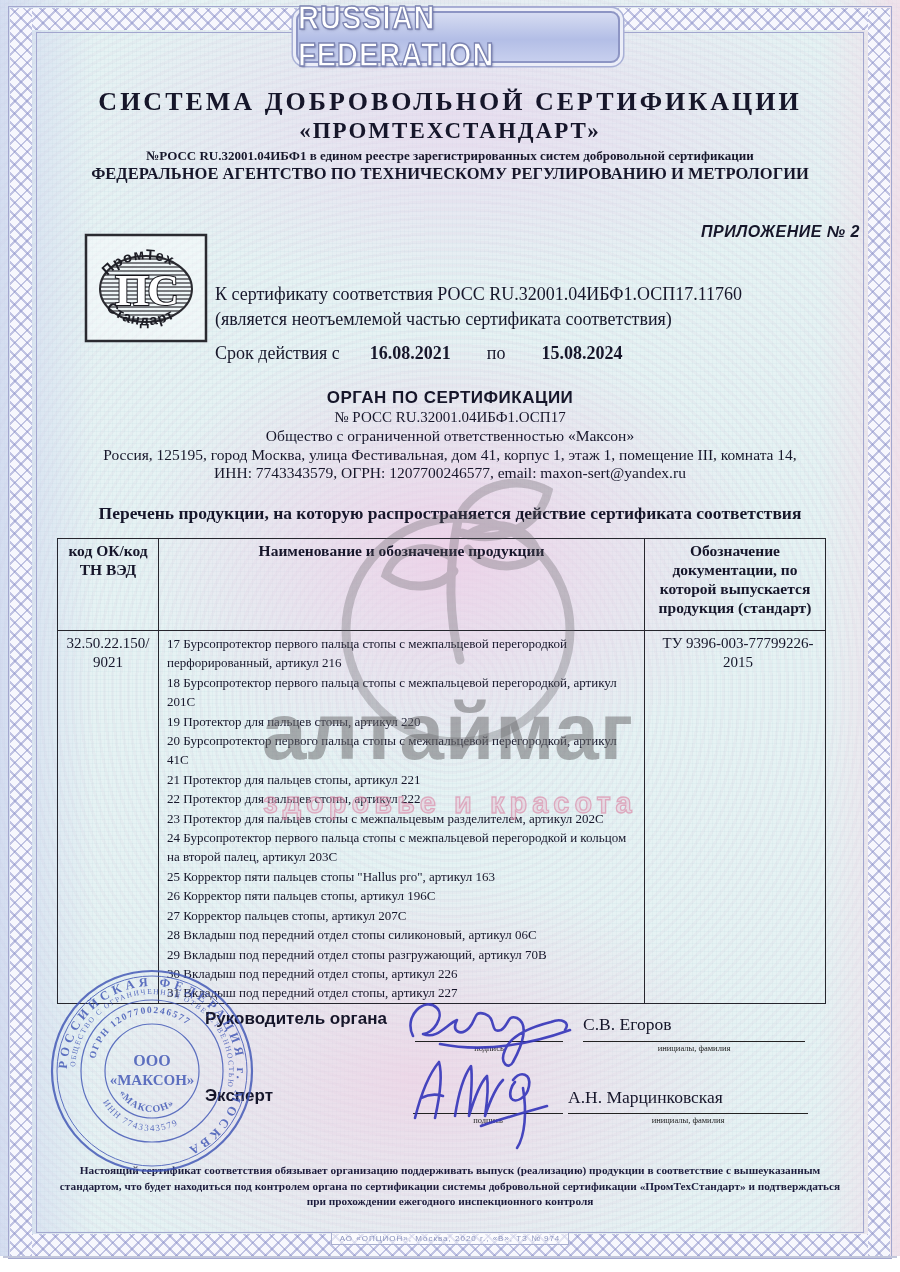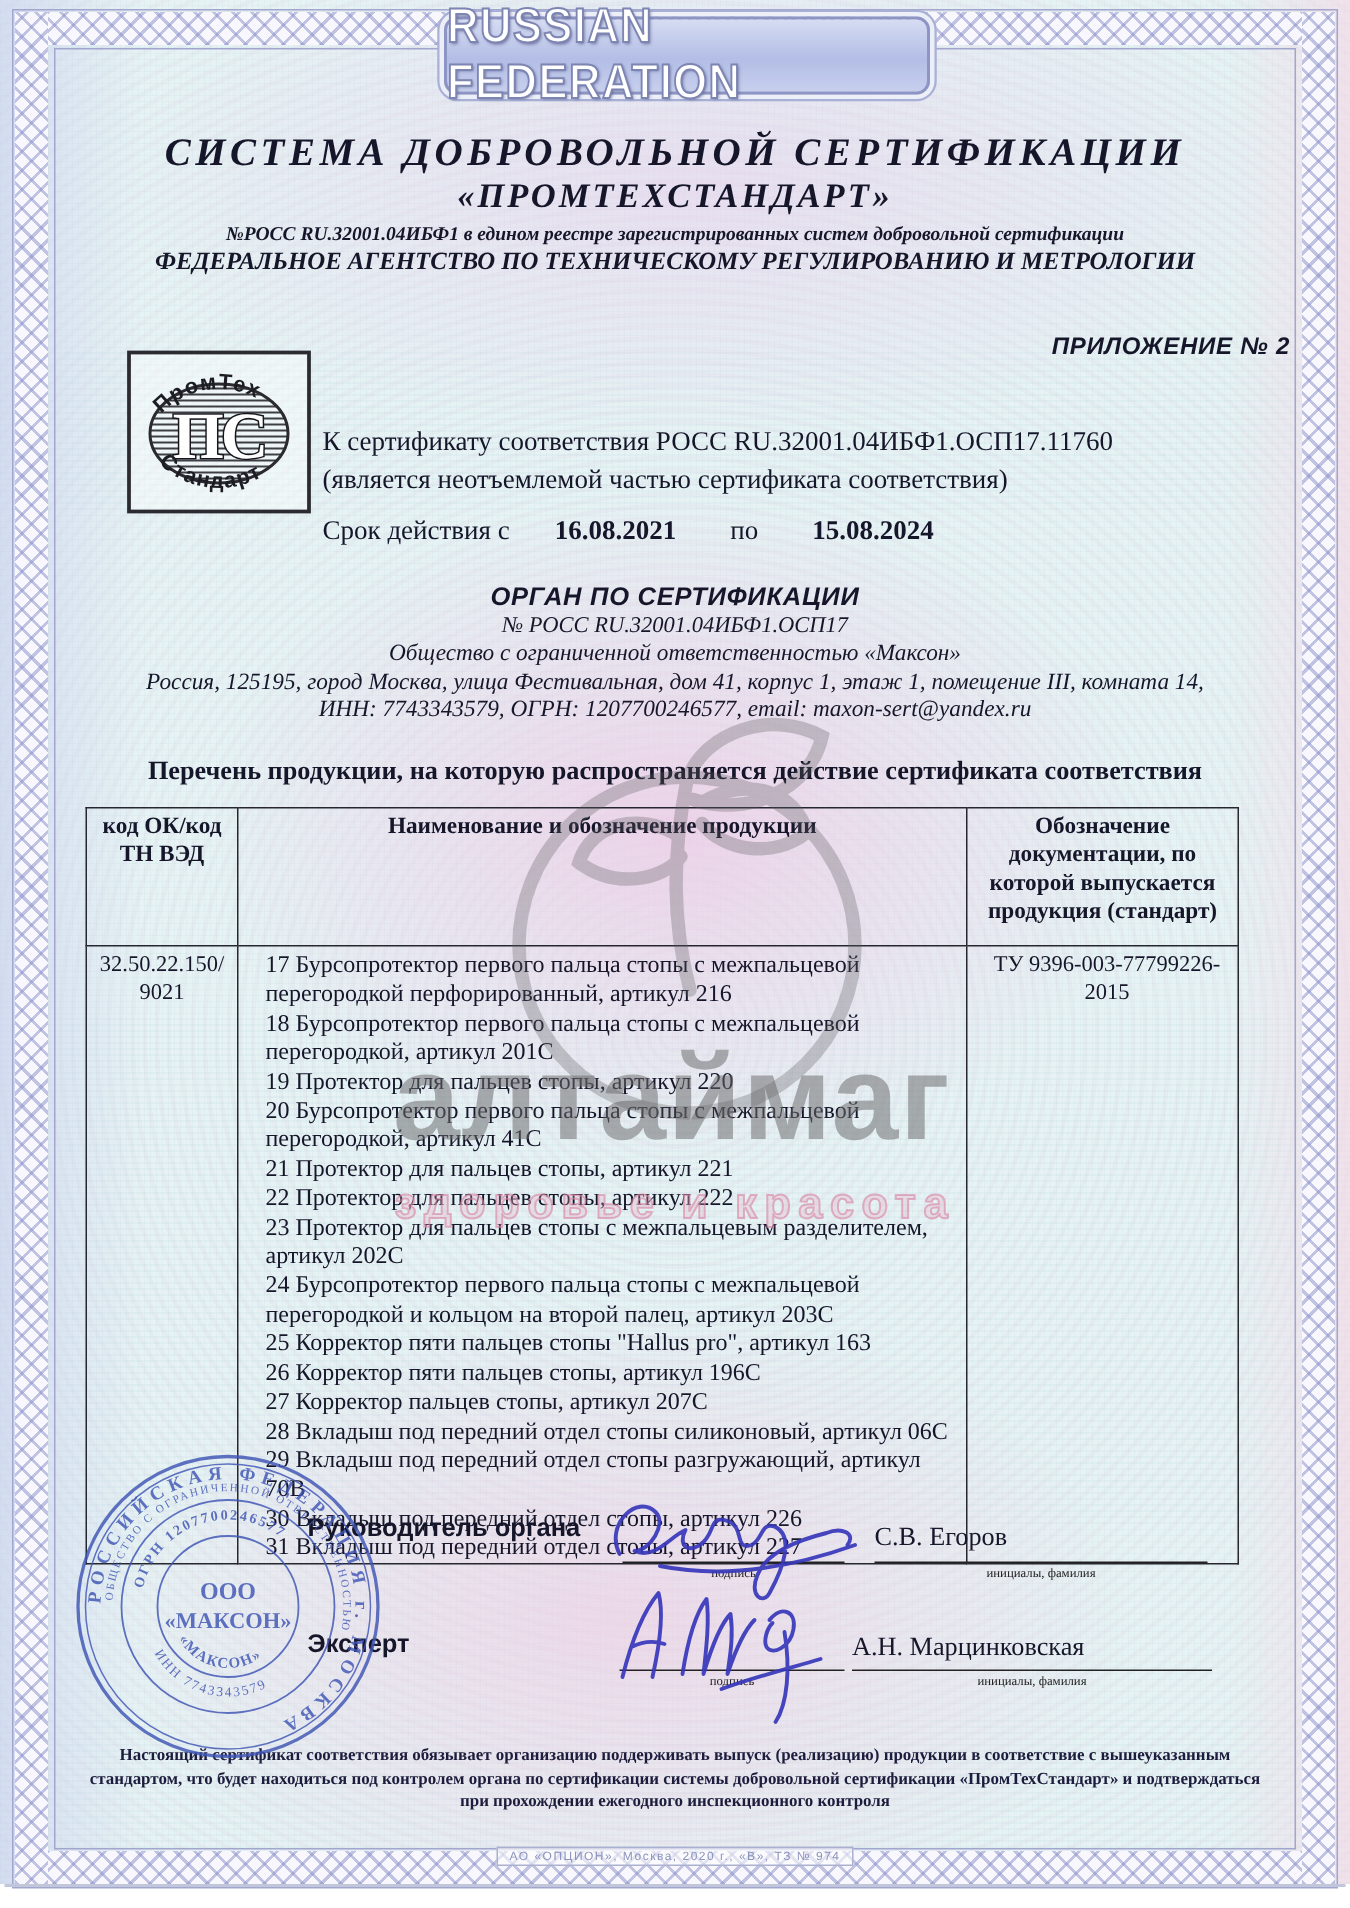--- a/index.html
+++ b/index.html
@@ -43,21 +43,21 @@
   }
   .badge-text{
     font-family:"Liberation Sans",sans-serif;font-weight:800;font-size:29px;
     letter-spacing:1px;color:#ffffff;-webkit-text-stroke:1.2px #7d85b2;
     text-shadow:1px 1px 2px rgba(90,95,140,.8);transform:scaleY(1.12);
   }
   .cert-number{left:630px;top:58px;width:235px;text-align:right;font-size:21px;z-index:5;}
   .cert-number .no{color:#2a2a3a;}
   .cert-number .digits{color:#cf3f50;font-weight:bold;letter-spacing:3px;}
 
-  .center-line{left:0;right:0;text-align:center;z-index:5;font-style:italic;}
+  .center-line{left:0;right:0;text-align:center;z-index:5;}
   .t1{top:87px;font-size:26px;font-weight:bold;letter-spacing:3px;}
   .t2{top:118px;font-size:23px;font-weight:bold;letter-spacing:2px;}
   .reg{top:148px;font-size:13px;font-weight:bold;}
   .agency{top:164px;font-size:16.5px;font-weight:bold;}
 
   .apx{left:240px;top:223px;width:620px;text-align:right;z-index:5;
        font-family:"Liberation Sans",sans-serif;font-weight:bold;font-size:16px;letter-spacing:.5px;font-style:italic;}
   .logo-svg{left:84px;top:233px;z-index:5;}
   .cline{left:215px;z-index:5;font-size:18px;}
   .cl1{top:284px;}
@@ -76,21 +76,21 @@
   .products-h{left:65px;top:503px;width:770px;text-align:center;z-index:5;
               font-weight:bold;font-size:17.5px;}
 
   table.prod{left:57px;top:538px;width:768px;position:absolute;z-index:5;
              border-collapse:collapse;table-layout:fixed;}
   table.prod td{border:1.5px solid #26262e;vertical-align:top;}
   .col1{width:101px;} .col2{width:486px;} .col3{width:181px;}
   td.th{height:87px;vertical-align:middle;text-align:center;
         font-weight:bold;font-size:15.5px;line-height:19px;padding:2px 6px;}
   td.b1{text-align:center;font-size:15px;line-height:19px;padding-top:3px;height:354px;}
-  td.b2{font-size:16px;line-height:19.4px;padding:3px 6px 0 18px;}
+  td.b2{font-size:13px;line-height:19.4px;padding:3px 6px 0 8px;}
   td.b3{text-align:center;font-size:15px;line-height:19px;padding:3px 4px 0 10px;}
 
   .role{left:205px;z-index:5;font-family:"Liberation Sans",sans-serif;font-weight:bold;font-size:17px;}
   .role1{top:1009px;} .role2{top:1086px;}
   .sigline{z-index:5;border-top:1.3px solid #222;text-align:center;
            font-size:8.5px;color:#222;padding-top:1px;}
   .sl1a{left:415px;top:1041px;width:148px;}
   .sl1b{left:583px;top:1041px;width:222px;}
   .sl2a{left:413px;top:1113px;width:150px;}
   .sl2b{left:568px;top:1113px;width:240px;}

